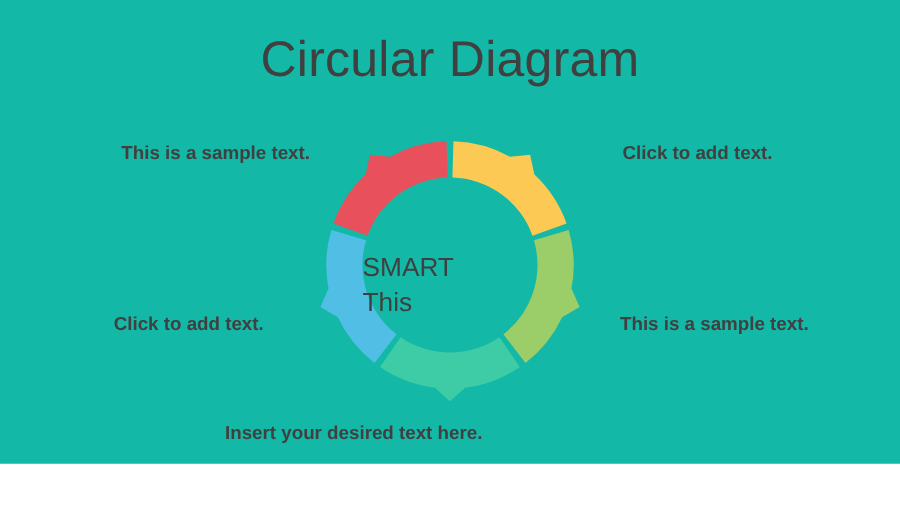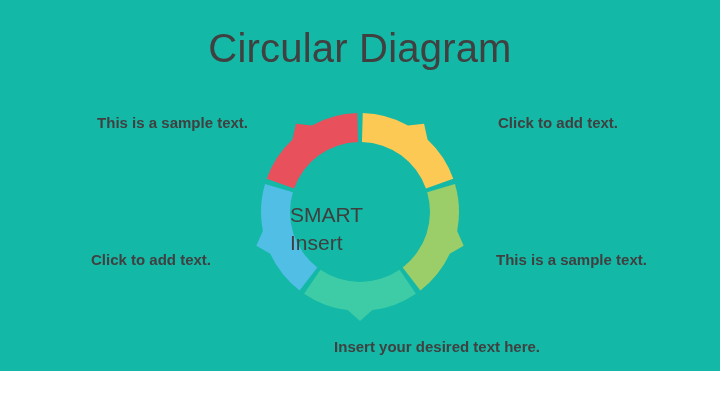--- a/index.html
+++ b/index.html
@@ -67,21 +67,21 @@
     font-weight: 700;
     white-space: nowrap;
   }
   .callout.right-align {
     text-align: right;
   }
   .callout.left-align {
     text-align: left;
   }
   .callout.center-align {
-    text-align: right;
+    text-align: left;
   }
   #callout-top-left {
     left: 0px;
     top: 113px;
     width: 248px;
   }
   #callout-top-right {
     left: 498px;
     top: 113px;
     width: 222px;
@@ -116,21 +116,21 @@
           <path d="M 204.97 82.05 A 99 99 0 0 1 207.18 128.89 L 213.67 143.68 L 199.72 151.84 A 99 99 0 0 1 170.4 188.44 L 152.71 165.46 A 70 70 0 0 0 177.15 90.24 Z" fill="#9BCE68"></path>
           <path d="M 165.93 191.69 A 99 99 0 0 1 122.07 208.26 L 110 219 L 97.93 208.26 A 99 99 0 0 1 54.07 191.69 L 70.45 167.76 A 70 70 0 0 0 149.55 167.76 Z" fill="#3ECCA6"></path>
           <path d="M 49.6 188.44 A 99 99 0 0 1 20.28 151.84 L 6.33 143.68 L 12.82 128.89 A 99 99 0 0 1 15.03 82.05 L 42.85 90.24 A 70 70 0 0 0 67.29 165.46 Z" fill="#51BEE6"></path>
           <path d="M 16.74 76.79 A 99 99 0 0 1 42.48 37.6 L 45.93 21.82 L 62 23.41 A 99 99 0 0 1 107.24 11.04 L 108.05 40.03 A 70 70 0 0 0 44.06 86.52 Z" fill="#E8505B"></path>
         </g>
     </svg>
   </div>
 
   <div id="center-text">
     <div>SMART</div>
-    <div>Insert</div>
+    <div>This</div>
   </div>
 
   <div class="callout right-align" id="callout-top-left">This is a sample text.</div>
 
   <div class="callout left-align" id="callout-top-right">Click to add text.</div>
 
   <div class="callout right-align" id="callout-left">Click to add text.</div>
 
   <div class="callout left-align" id="callout-right">This is a sample text.</div>
 

